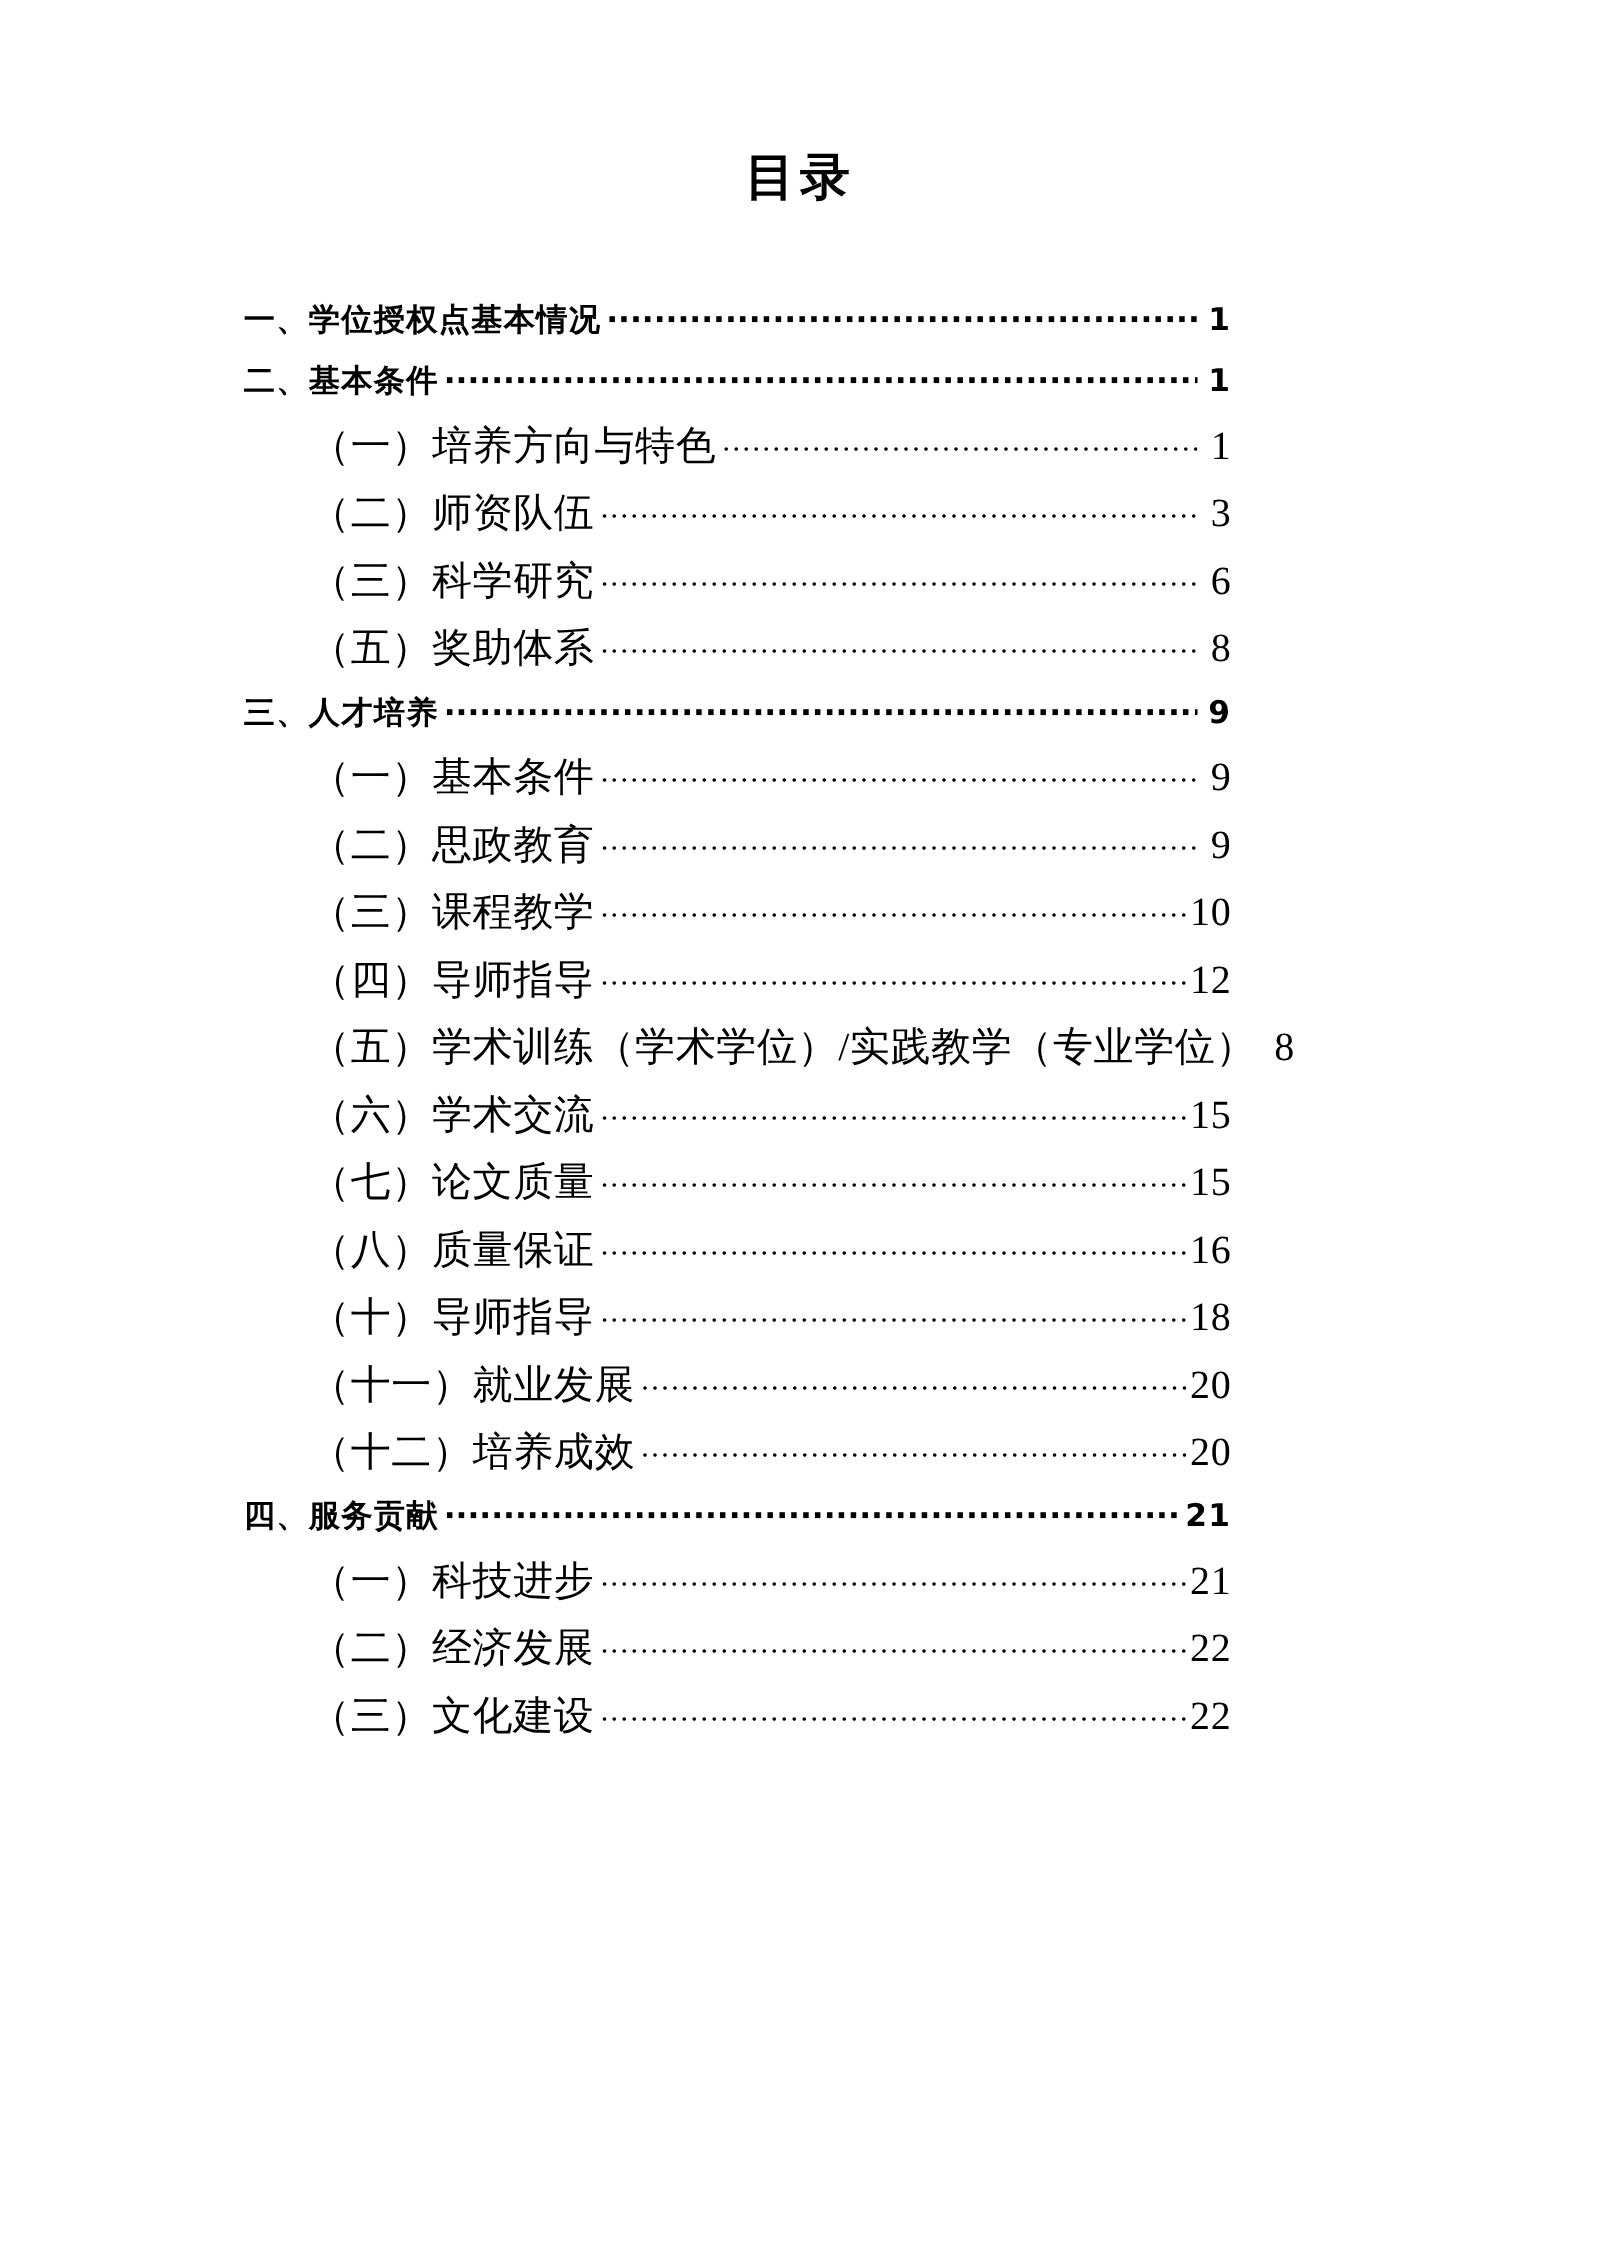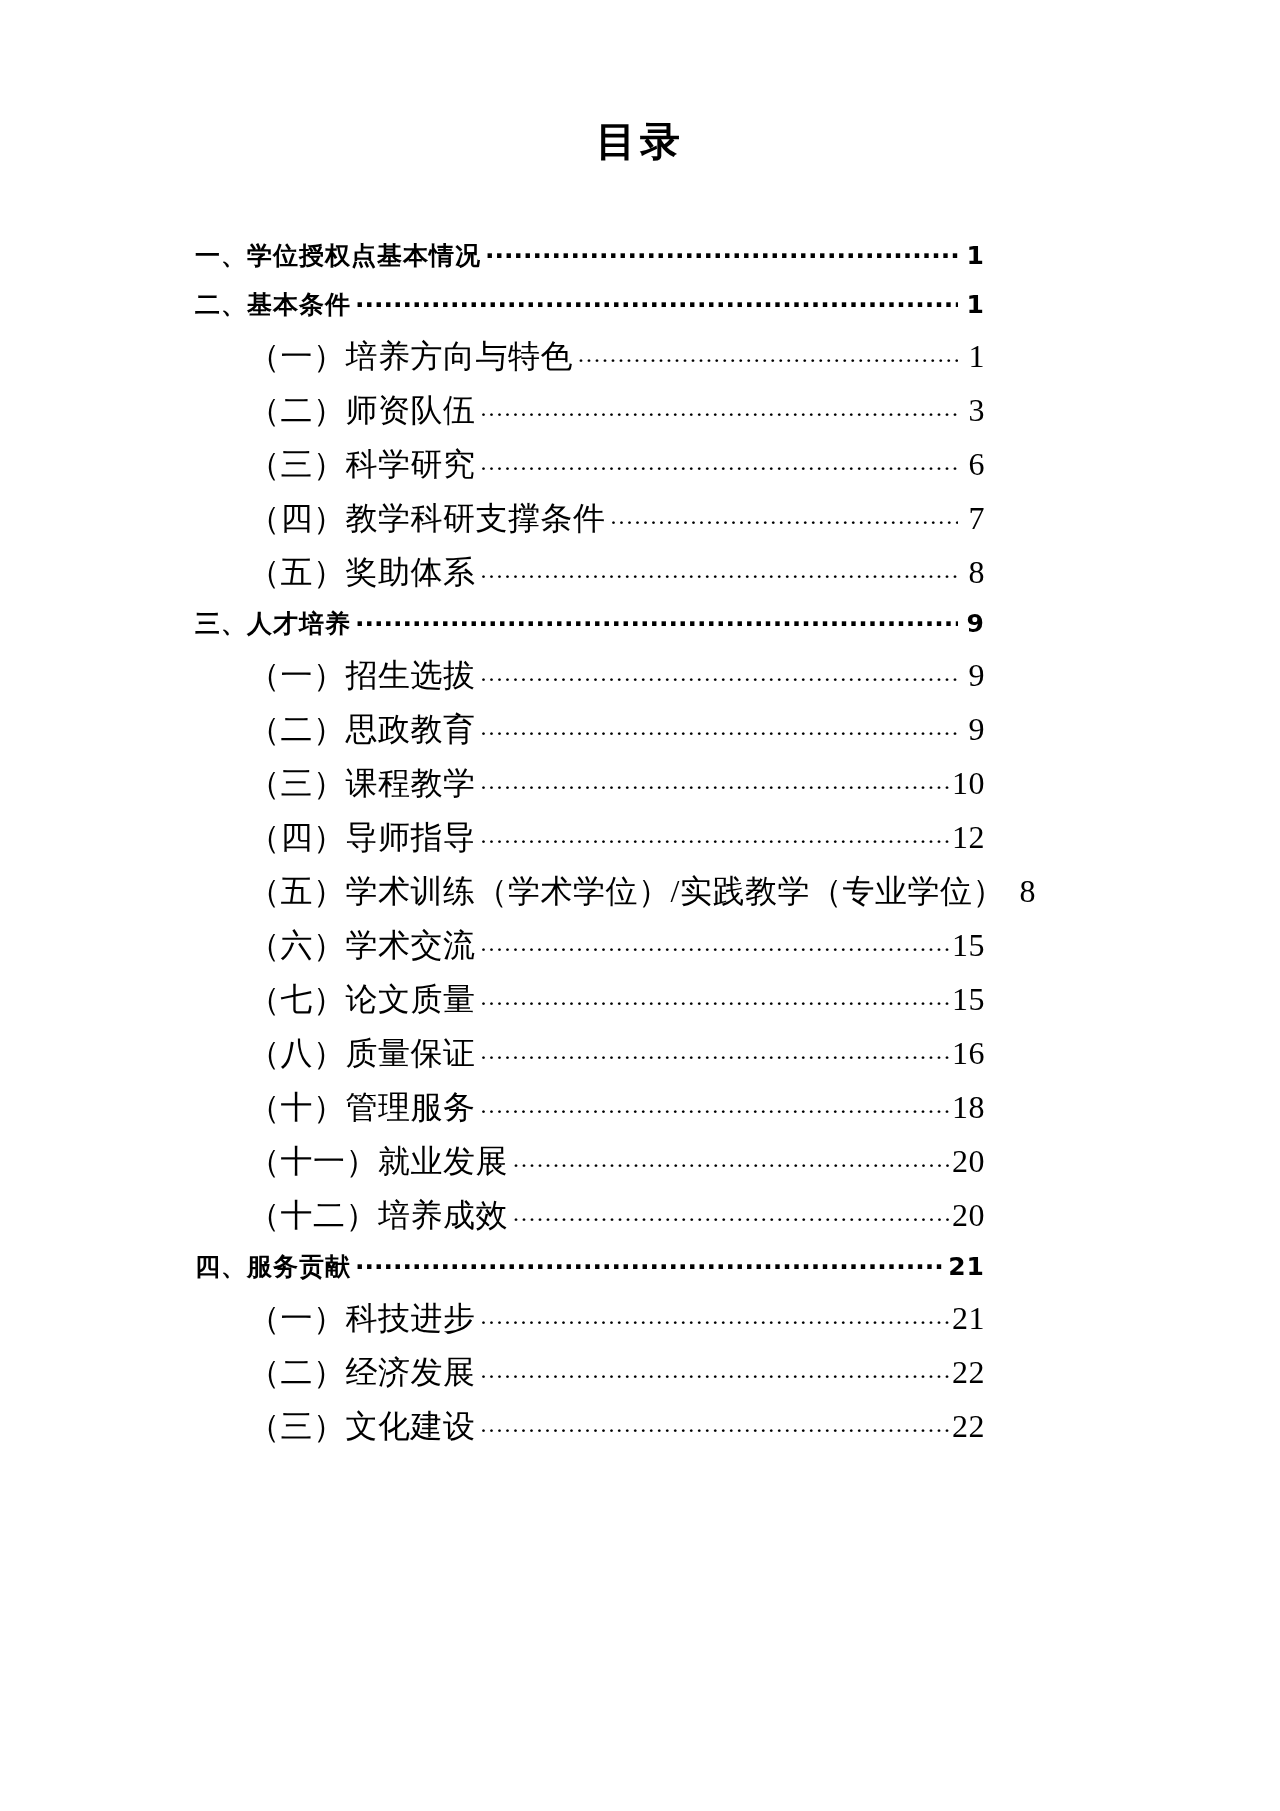--- a/index.html
+++ b/index.html
@@ -128,36 +128,31 @@
         <span class="entry-label">（二）师资队伍</span>
         <span class="leader"></span>
         <span class="page-num">3</span>
       </li>
       <li class="toc-entry lvl2">
         <span class="entry-label">（三）科学研究</span>
         <span class="leader"></span>
         <span class="page-num">6</span>
       </li>
       <li class="toc-entry lvl2">
-        <span class="entry-label">（四）教学科研支撑条件</span>
-        <span class="leader"></span>
-        <span class="page-num">7</span>
-      </li>
-      <li class="toc-entry lvl2">
         <span class="entry-label">（五）奖助体系</span>
         <span class="leader"></span>
         <span class="page-num">8</span>
       </li>
       <li class="toc-entry lvl1">
         <span class="entry-label">三、人才培养</span>
         <span class="leader"></span>
         <span class="page-num">9</span>
       </li>
       <li class="toc-entry lvl2">
-        <span class="entry-label">（一）招生选拔</span>
+        <span class="entry-label">（一）基本条件</span>
         <span class="leader"></span>
         <span class="page-num">9</span>
       </li>
       <li class="toc-entry lvl2">
         <span class="entry-label">（二）思政教育</span>
         <span class="leader"></span>
         <span class="page-num">9</span>
       </li>
       <li class="toc-entry lvl2">
         <span class="entry-label">（三）课程教学</span>
@@ -183,21 +178,21 @@
         <span class="entry-label">（七）论文质量</span>
         <span class="leader"></span>
         <span class="page-num">15</span>
       </li>
       <li class="toc-entry lvl2">
         <span class="entry-label">（八）质量保证</span>
         <span class="leader"></span>
         <span class="page-num">16</span>
       </li>
       <li class="toc-entry lvl2">
-        <span class="entry-label">（十）管理服务</span>
+        <span class="entry-label">（十）导师指导</span>
         <span class="leader"></span>
         <span class="page-num">18</span>
       </li>
       <li class="toc-entry lvl2">
         <span class="entry-label">（十一）就业发展</span>
         <span class="leader"></span>
         <span class="page-num">20</span>
       </li>
       <li class="toc-entry lvl2">
         <span class="entry-label">（十二）培养成效</span>

